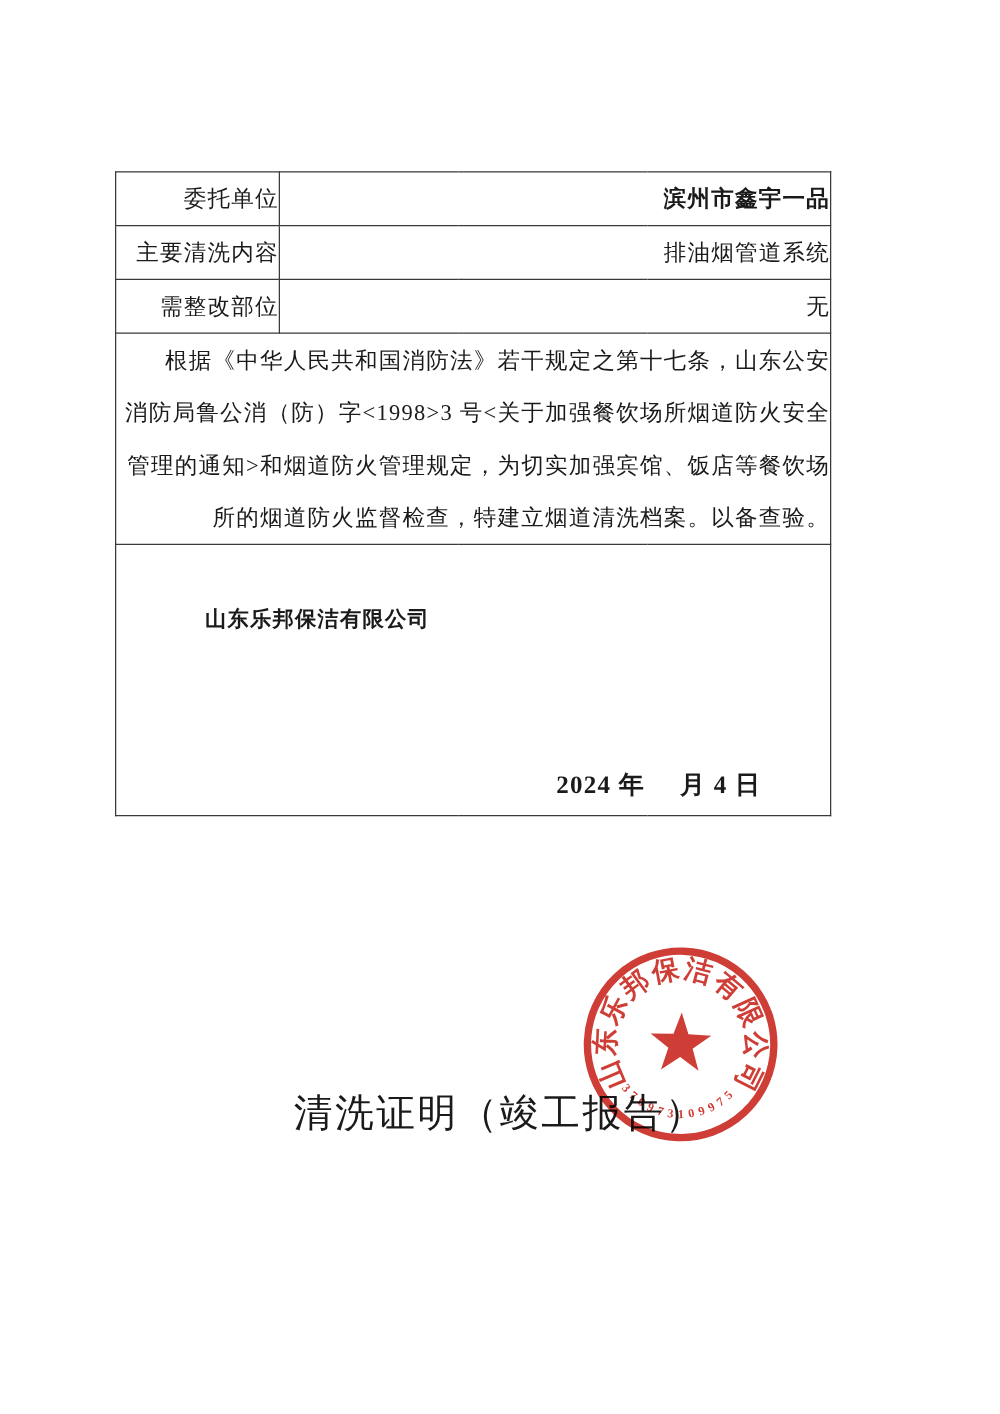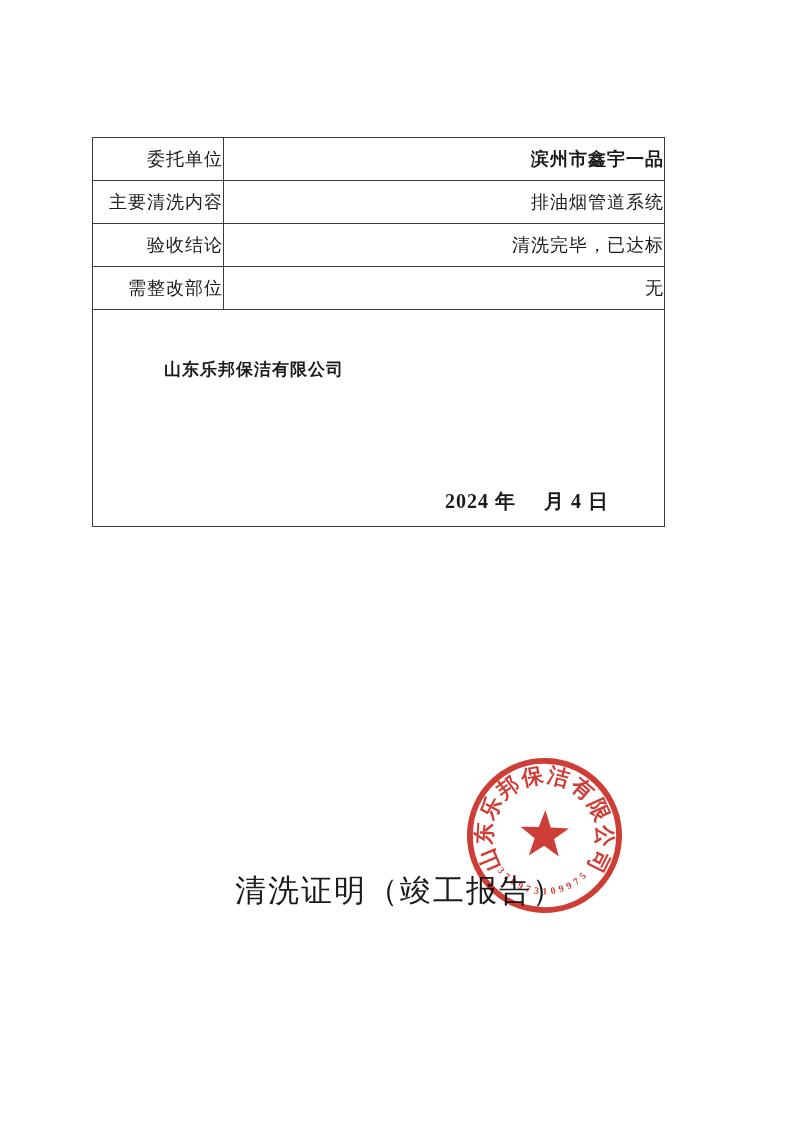--- a/index.html
+++ b/index.html
@@ -58,26 +58,27 @@
   <tbody>
       <tr class="r">
     <td class="label-cell">委托单位</td>
     <td colspan="3" class="entrust-value">滨州市鑫宇一品</td>
   </tr>
   <tr class="r">
     <td class="label-cell">主要清洗内容</td>
     <td colspan="3">排油烟管道系统</td>
   </tr>
   <tr class="r">
-    <td class="label-cell">验收结论</td>
-    <td colspan="3">清洗完毕，已达标</td>
-  </tr>
-  <tr class="r">
     <td class="label-cell">需整改部位</td>
     <td colspan="3">无</td>
+  </tr>
+  <tr>
+    <td colspan="4" class="notice-cell">
+      <span class="notice-text">根据《中华人民共和国消防法》若干规定之第十七条，山东公安消防局鲁公消（防）字&lt;1998&gt;3 号&lt;关于加强餐饮场所烟道防火安全管理的通知&gt;和烟道防火管理规定，为切实加强宾馆、饭店等餐饮场所的烟道防火监督检查，特建立烟道清洗档案。以备查验。</span>
+    </td>
   </tr>
   <tr>
     <td colspan="4" class="sign-cell">
       <div class="sign-box">
         <div class="sign-company">山东乐邦保洁有限公司</div>
         <div class="sign-date">
           <span>2024 年</span>
           <span>月 4 日</span>
         </div>
       </div>

